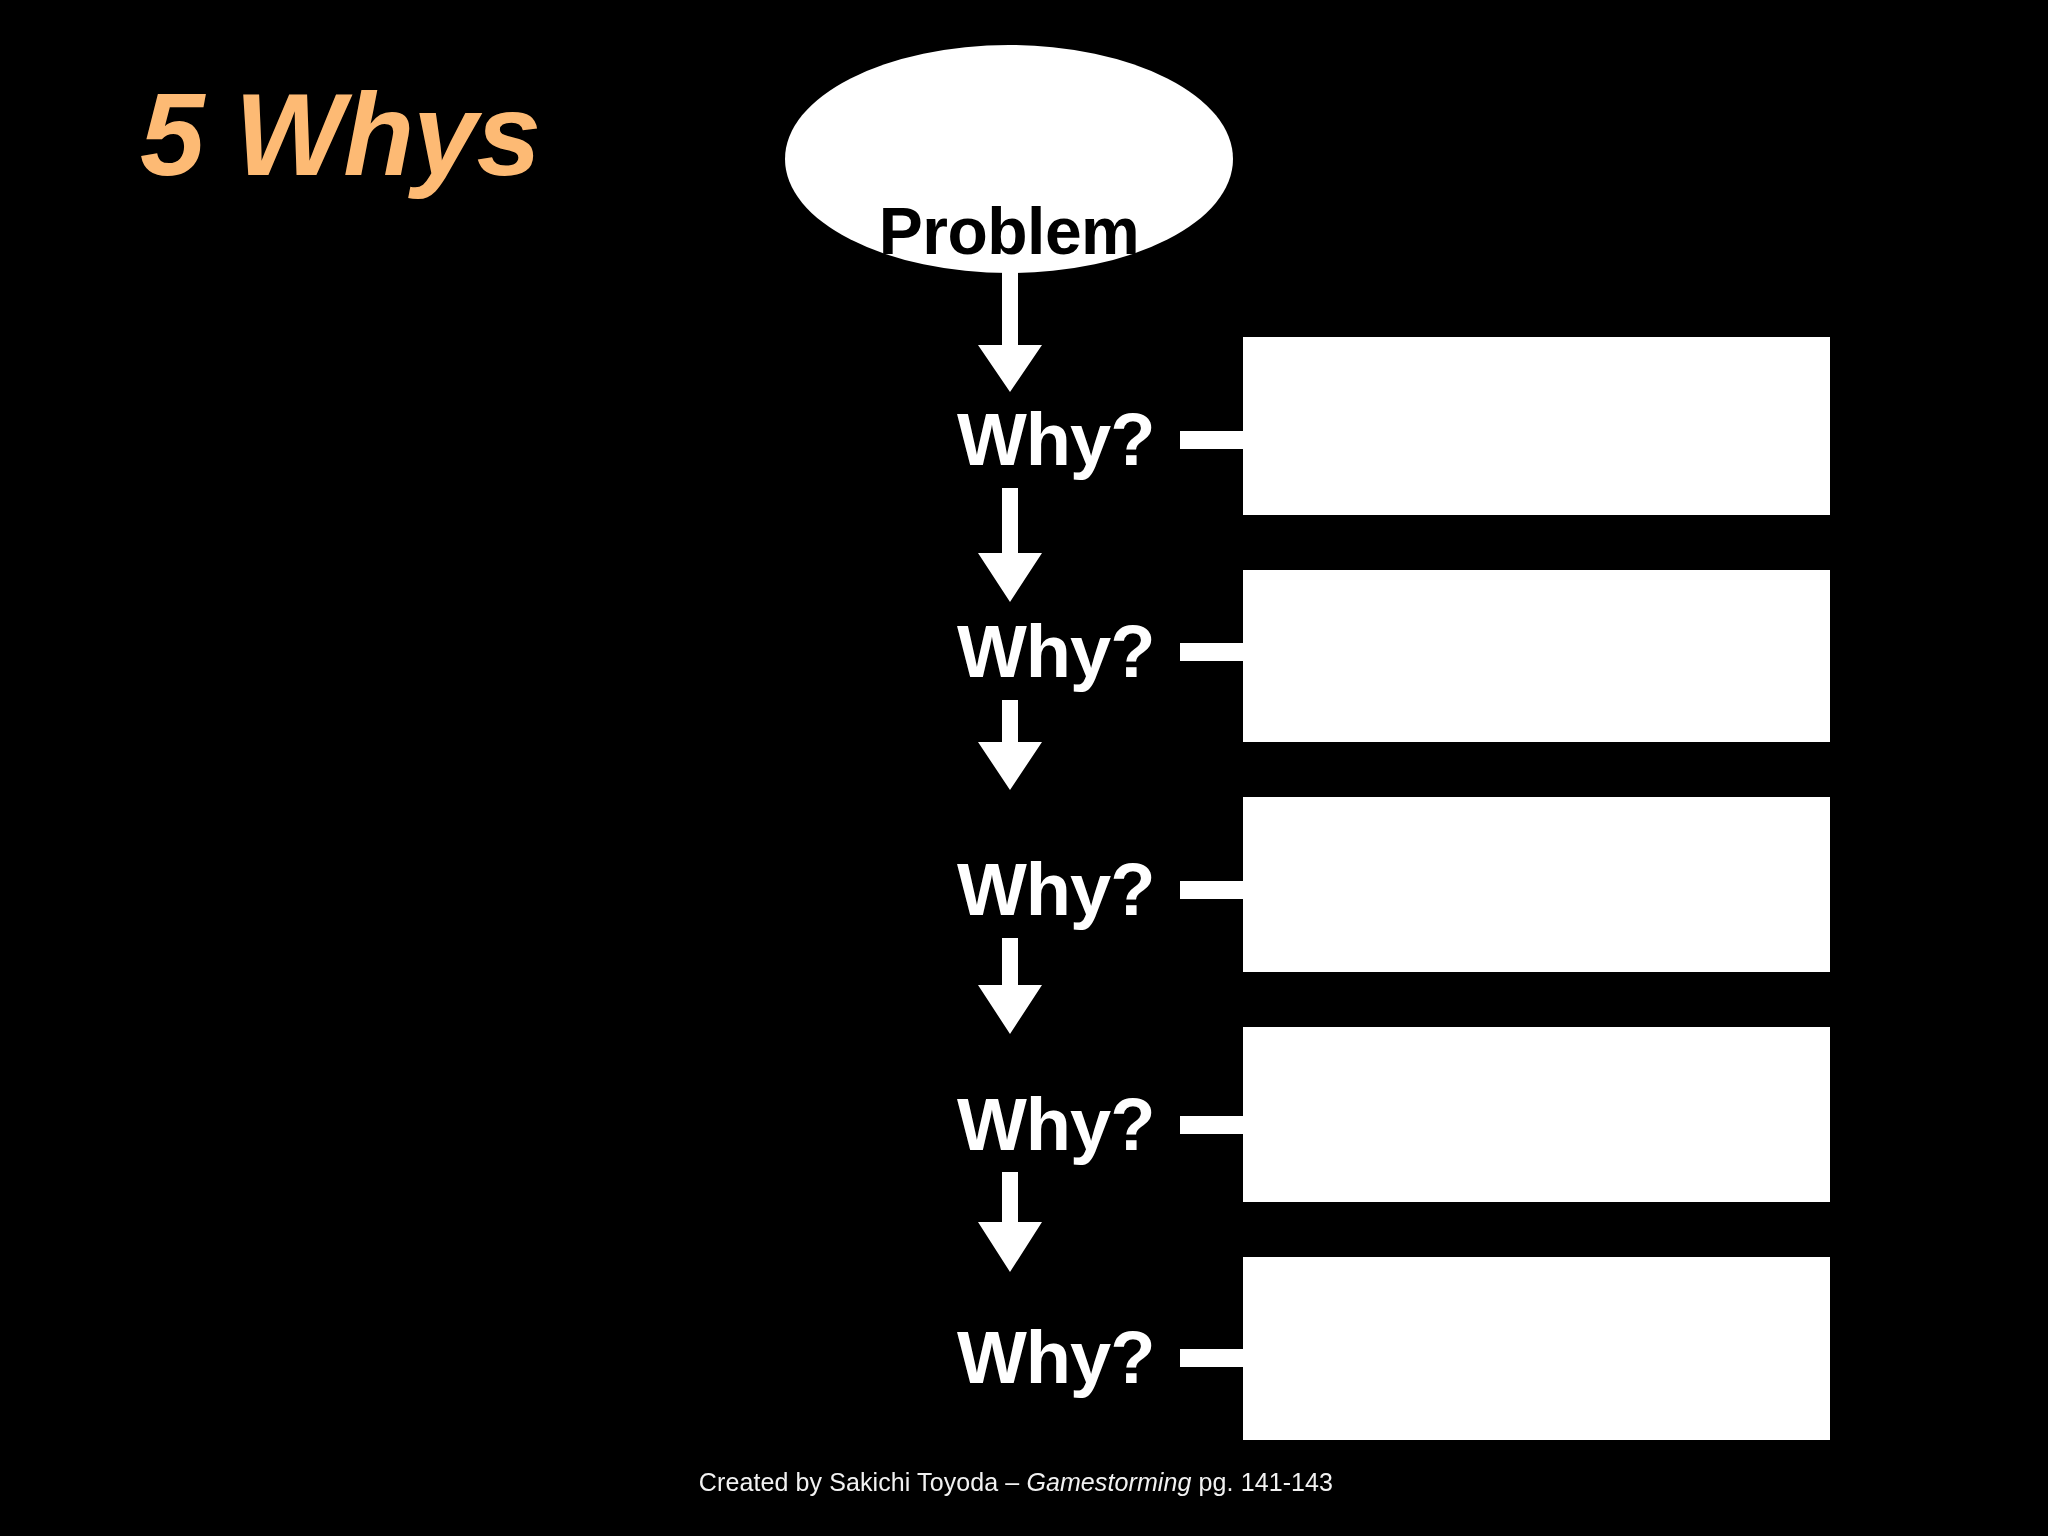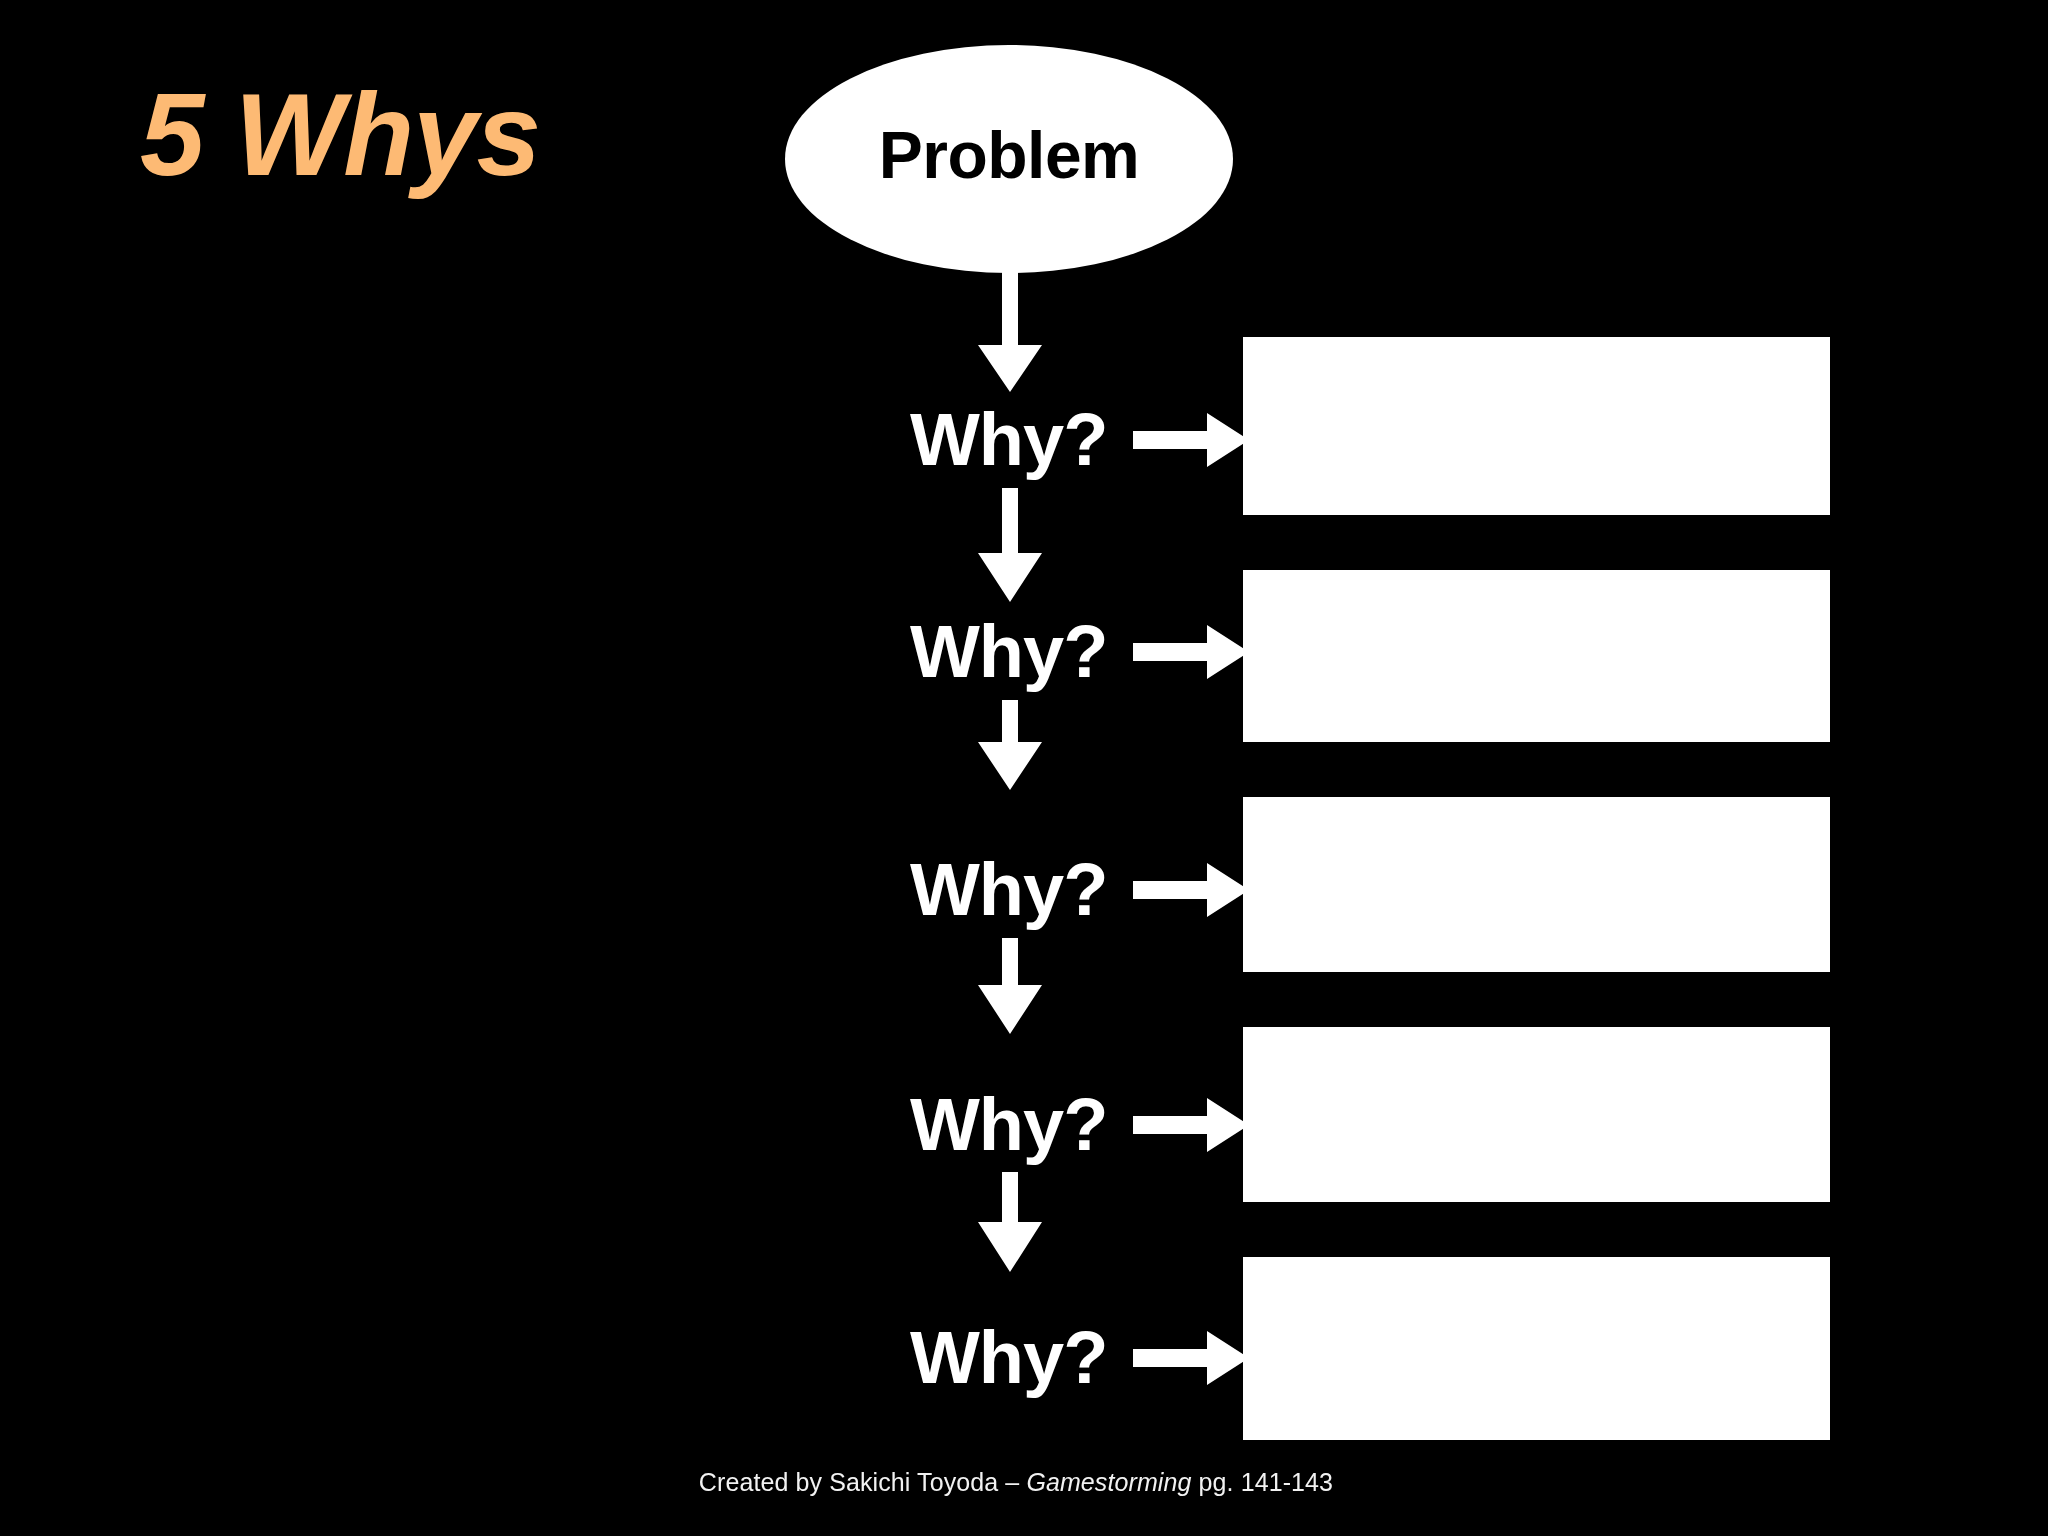--- a/index.html
+++ b/index.html
@@ -36,21 +36,21 @@
   
   #problem-node {
     position: absolute;
     left: 785px;
     top: 45px;
     width: 448px;
     height: 228px;
     background: #ffffff;
     border-radius: 50%;
     display: flex;
-    align-items: center;
+    align-items: flex-end;
     justify-content: center;
   }
   #problem-label {
     font-size: 66px;
     font-weight: 700;
     color: #000000;
     letter-spacing: -0.5px;
     white-space: nowrap;
     transform: translateY(-4px);
   }
@@ -60,20 +60,21 @@
     position: absolute;
     left: 0;
     top: 0;
   }
 
   
   .why-row {
     position: absolute;
     display: flex;
     align-items: center;
+    margin-left: 47px;
   }
   .why-label {
     font-size: 74px;
     font-weight: 700;
     color: #ffffff;
     letter-spacing: -1px;
     white-space: nowrap;
     line-height: 1;
   }
   .h-arrow {

